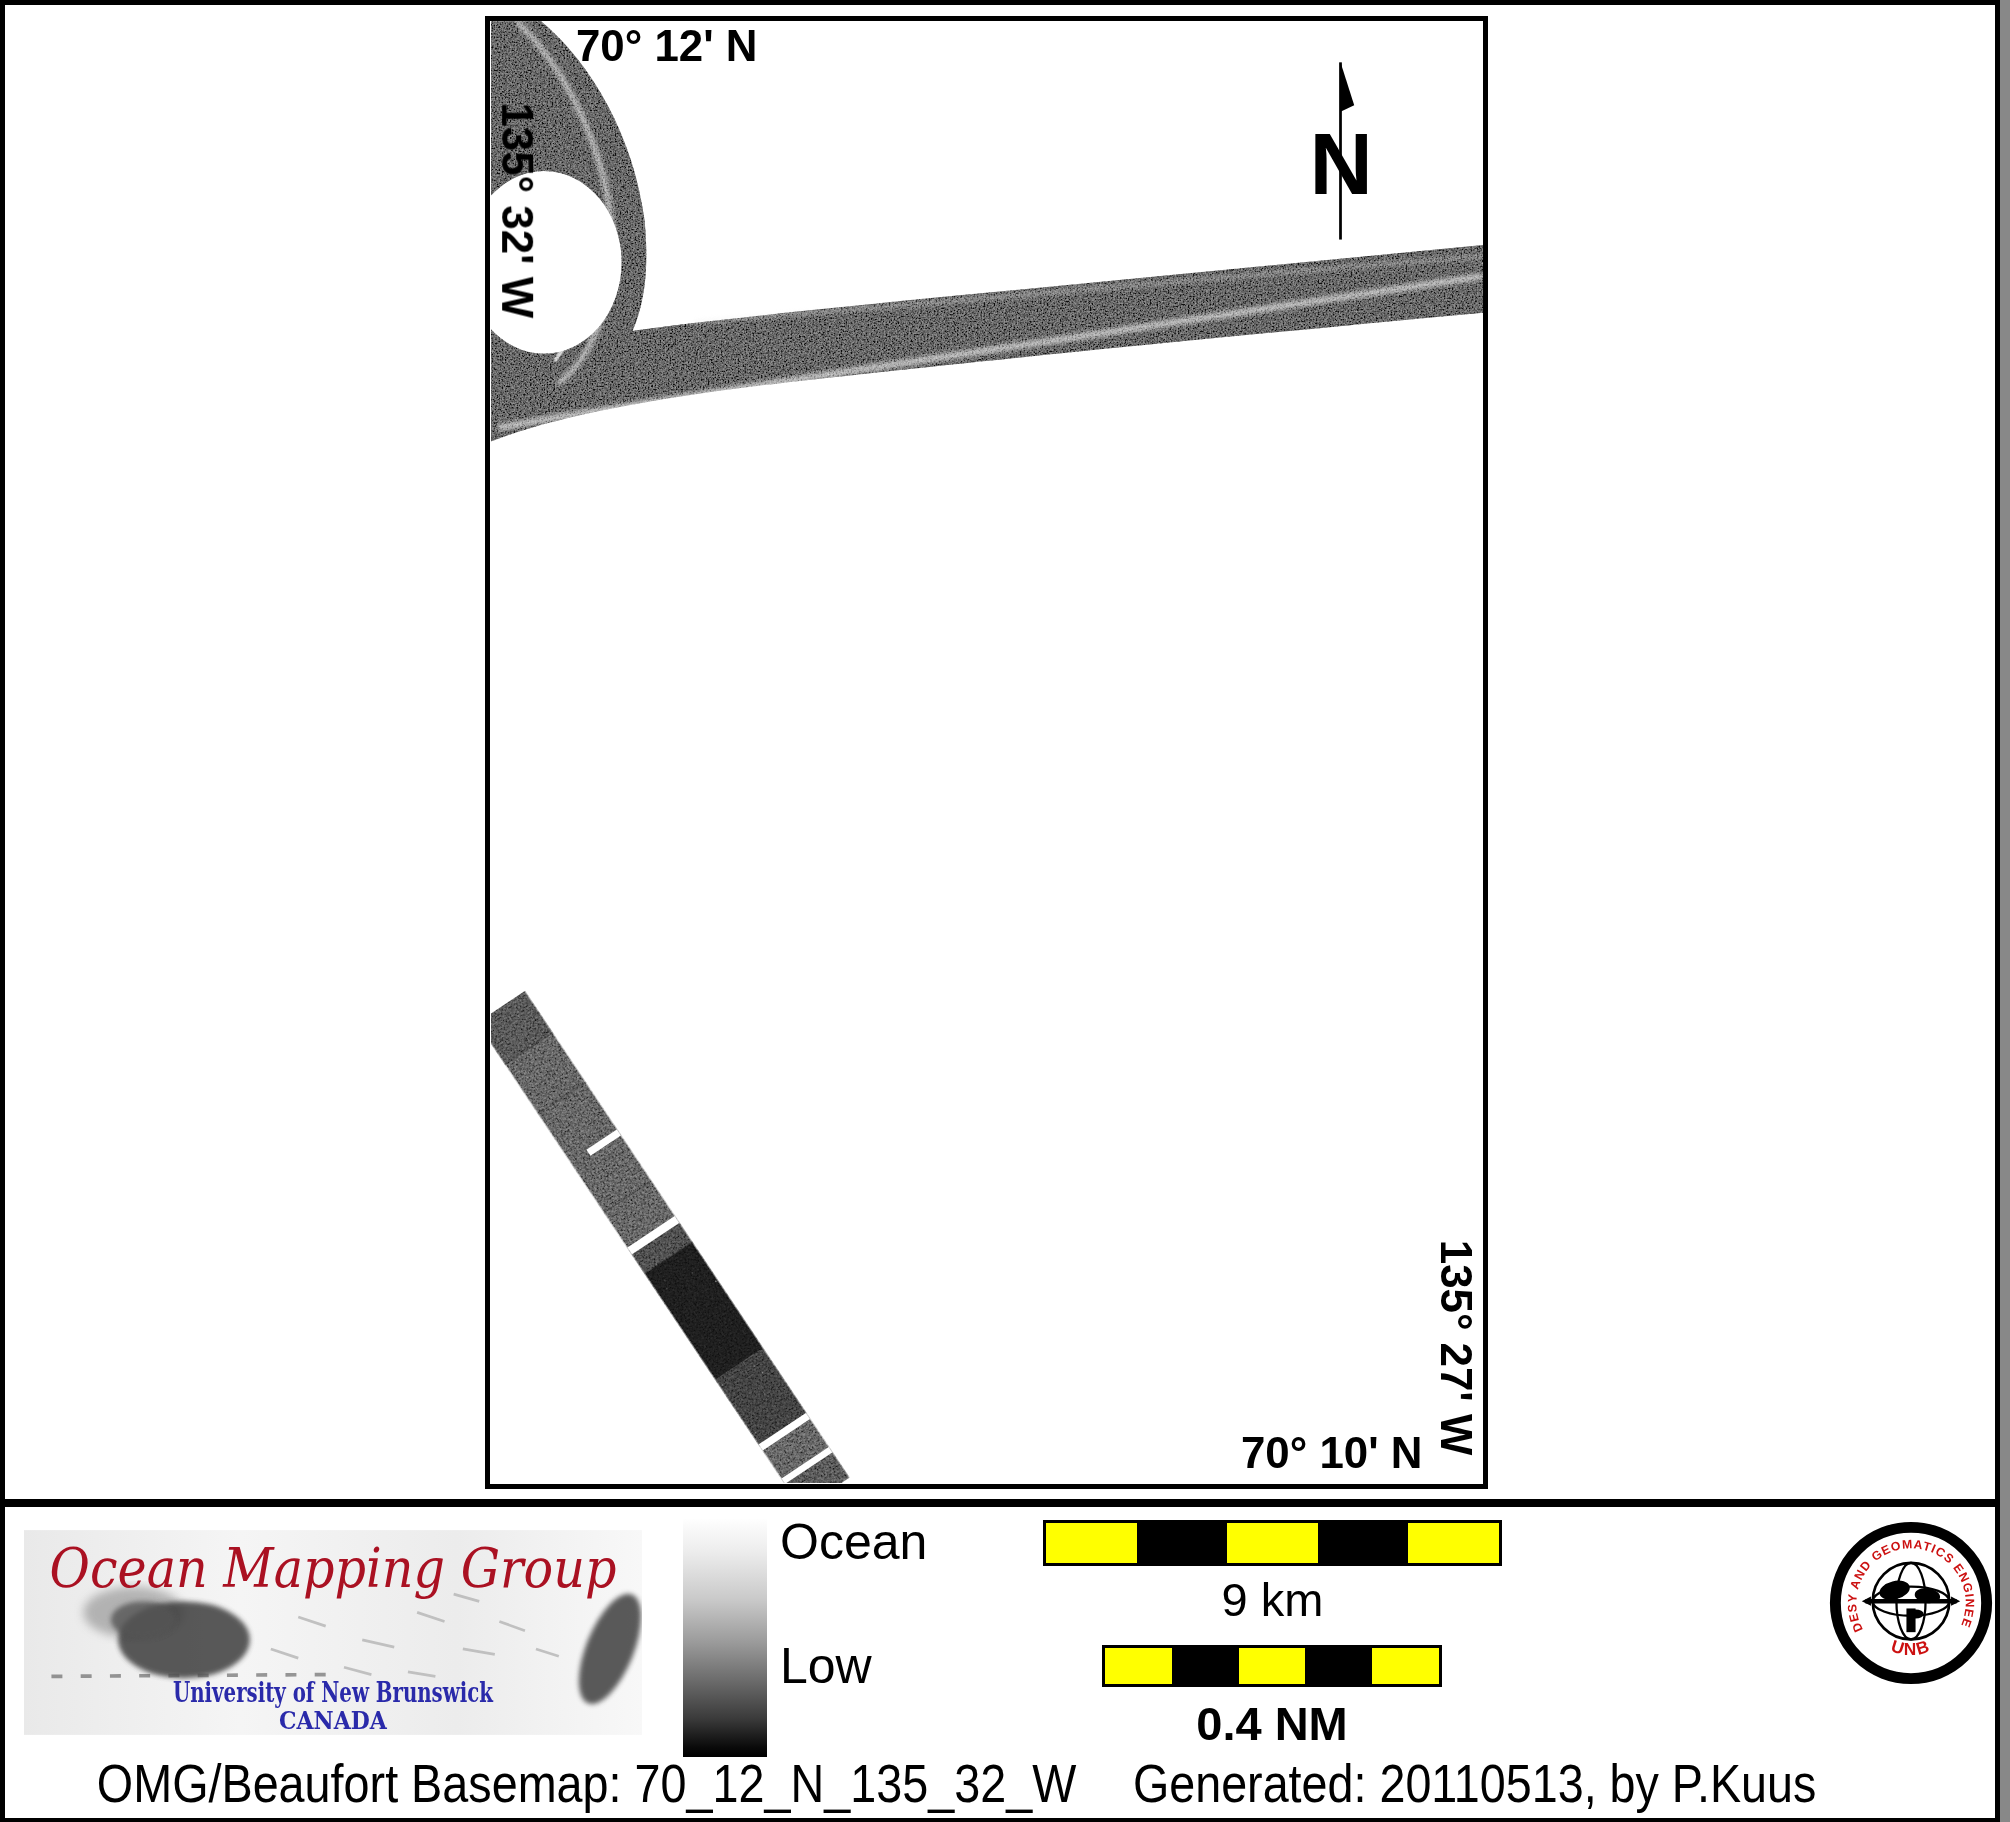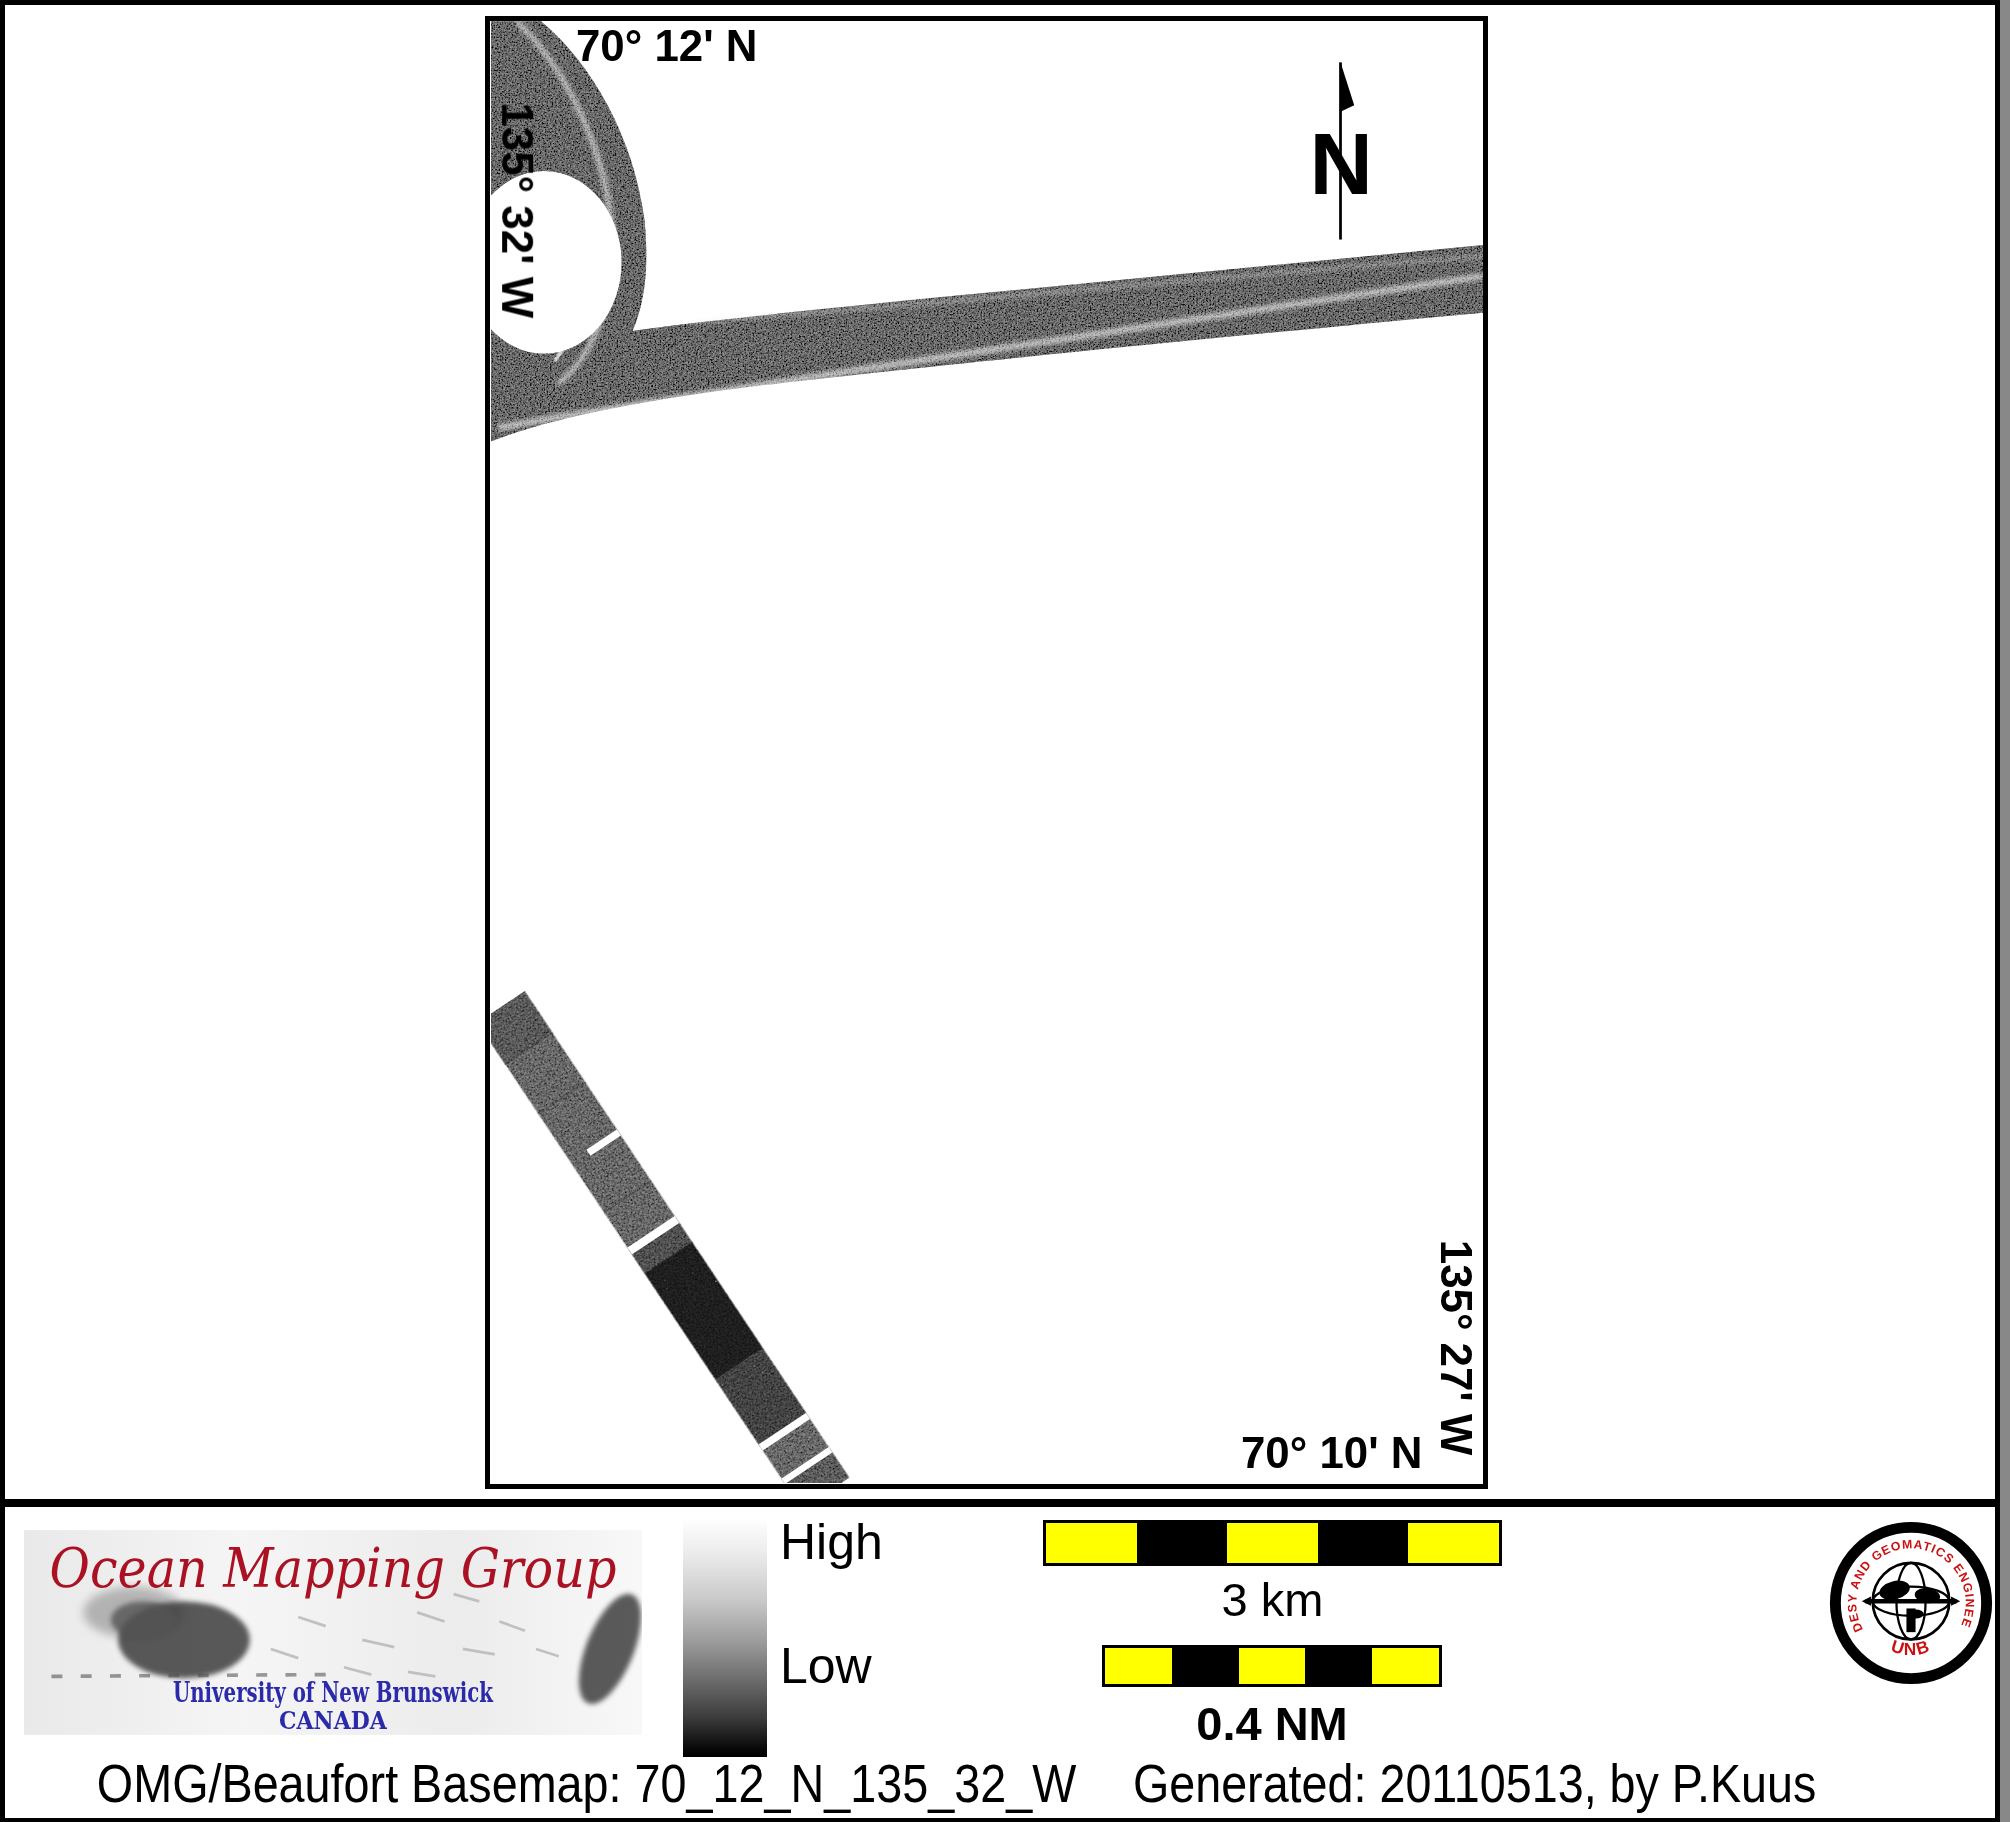--- a/index.html
+++ b/index.html
@@ -174,31 +174,31 @@
       <ellipse cx="130" cy="98" rx="35" ry="20" fill="#555" filter="url(#blur3)" opacity="0.8"></ellipse>
       <line x1="30" y1="160" x2="330" y2="158" stroke="#4a4a4a" stroke-width="4" stroke-dasharray="12 20" opacity="0.55"></line>
       <ellipse cx="641" cy="130" rx="26" ry="64" fill="#4a4a4a" filter="url(#blur3)" opacity="0.9" transform="rotate(22 641 130)"></ellipse>
     </g>
     <text class="logo-title" x="338" y="62" text-anchor="middle" textLength="620" lengthAdjust="spacingAndGlyphs" fill="#aa1122">Ocean Mapping Group</text>
     <text class="logo-sub" x="338" y="188" text-anchor="middle" font-size="31" textLength="350" lengthAdjust="spacingAndGlyphs" fill="#2a2aaa">University of New Brunswick</text>
     <text class="logo-sub" x="338" y="218" text-anchor="middle" font-size="26" textLength="118" lengthAdjust="spacingAndGlyphs" fill="#2a2aaa">CANADA</text>
   </svg>
 
   <div class="colorbar"></div>
-  <div class="cb-label cb-high">High</div>
+  <div class="cb-label cb-high">Ocean</div>
   <div class="cb-label cb-low">Low</div>
 
   <div class="scalebar sb-km">
     <div class="seg"></div>
     <div class="seg"></div>
     <div class="seg"></div>
     <div class="seg"></div>
     <div class="seg"></div>
   </div>
-  <div class="sb-label sb-km-label">3 km</div>
+  <div class="sb-label sb-km-label">9 km</div>
 
   <div class="scalebar sb-nm">
     <div class="seg"></div>
     <div class="seg"></div>
     <div class="seg"></div>
     <div class="seg"></div>
     <div class="seg"></div>
   </div>
   <div class="sb-label sb-nm-label">0.4 NM</div>
 

